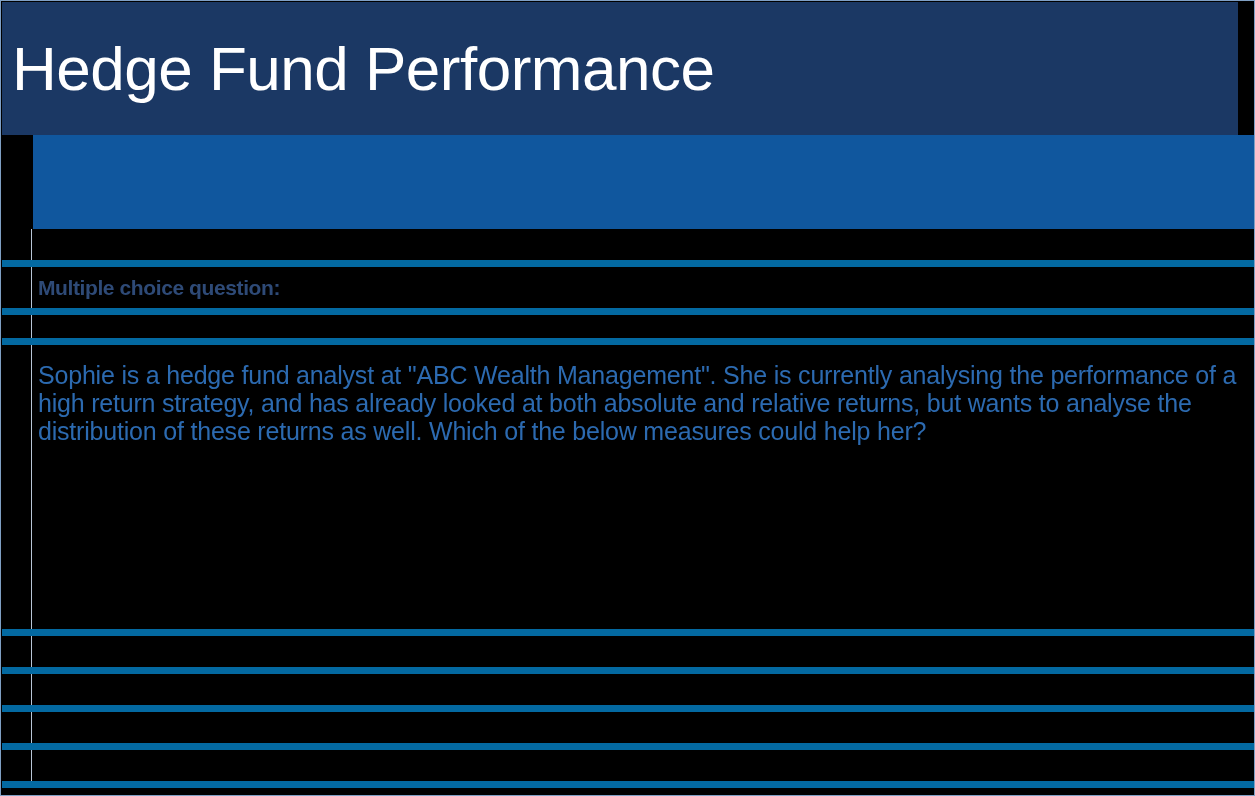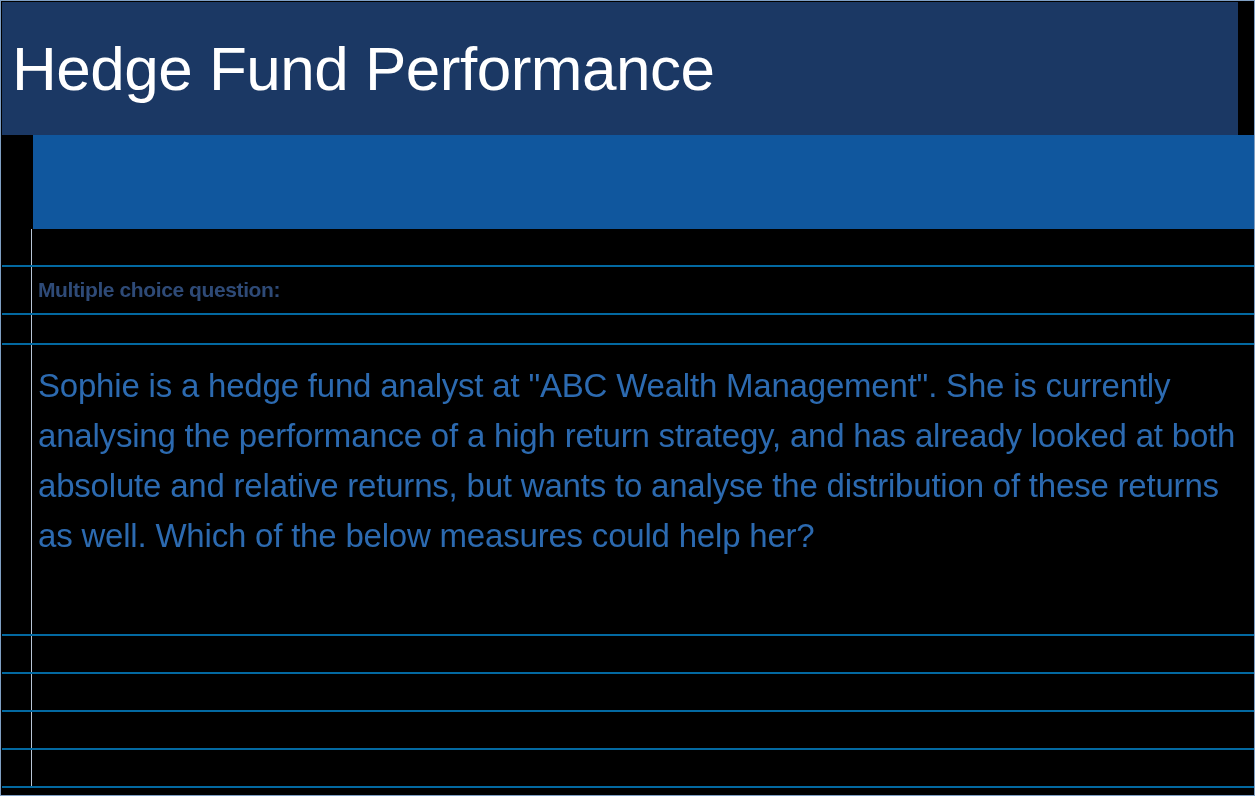--- a/index.html
+++ b/index.html
@@ -50,21 +50,21 @@
     position: absolute;
     left: 1px;
     top: 228px;
     width: 1253px;
     height: 566px;
     background: #000000;
   }
   .row {
     position: relative;
     box-sizing: border-box;
-    border-bottom: 2px solid #0369a1;
+    border-bottom: 7px solid #0369a1;
     width: 100%;
     display: flex;
   }
   .gutter {
     width: 30px;
     flex: 0 0 30px;
     box-sizing: border-box;
     border-right: 1px solid #b9c6d6;
   }
   .cell {
@@ -80,22 +80,22 @@
   .r-body { height: 291px; }
   .r-small { height: 38px; }
   .label-text {
     color: #2e4a77;
     font-size: 21px;
     font-weight: bold;
     letter-spacing: -0.4px;
   }
   .body-text {
     color: #2c6ab0;
-    font-size: 33px;
-    line-height: 50px;
+    font-size: 25px;
+    line-height: 28px;
     letter-spacing: -0.2px;
     align-self: flex-start;
     padding-top: 16px;
   }
   .r-body .cell { align-items: flex-start; }
 </style>
 </head>
 <body>
 
 <div class="slide">

